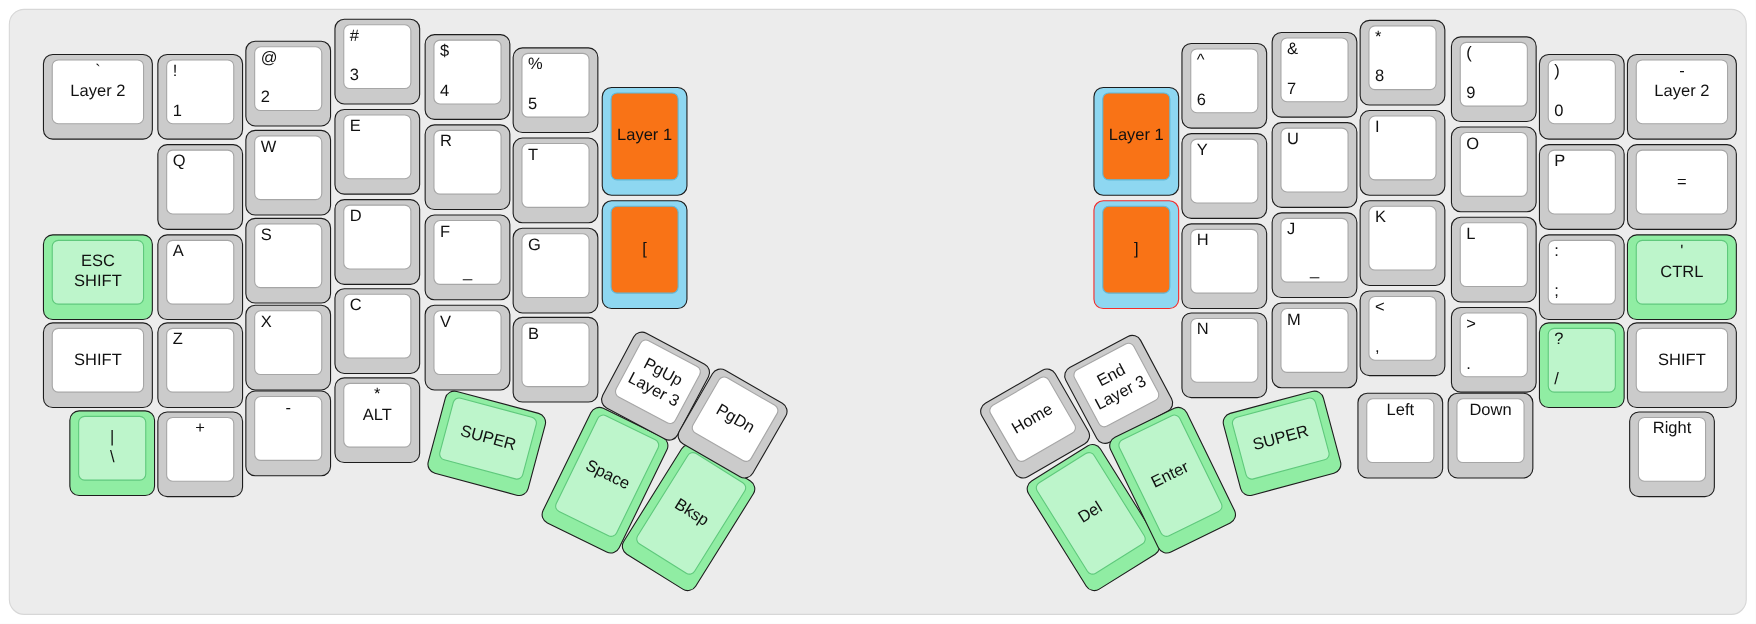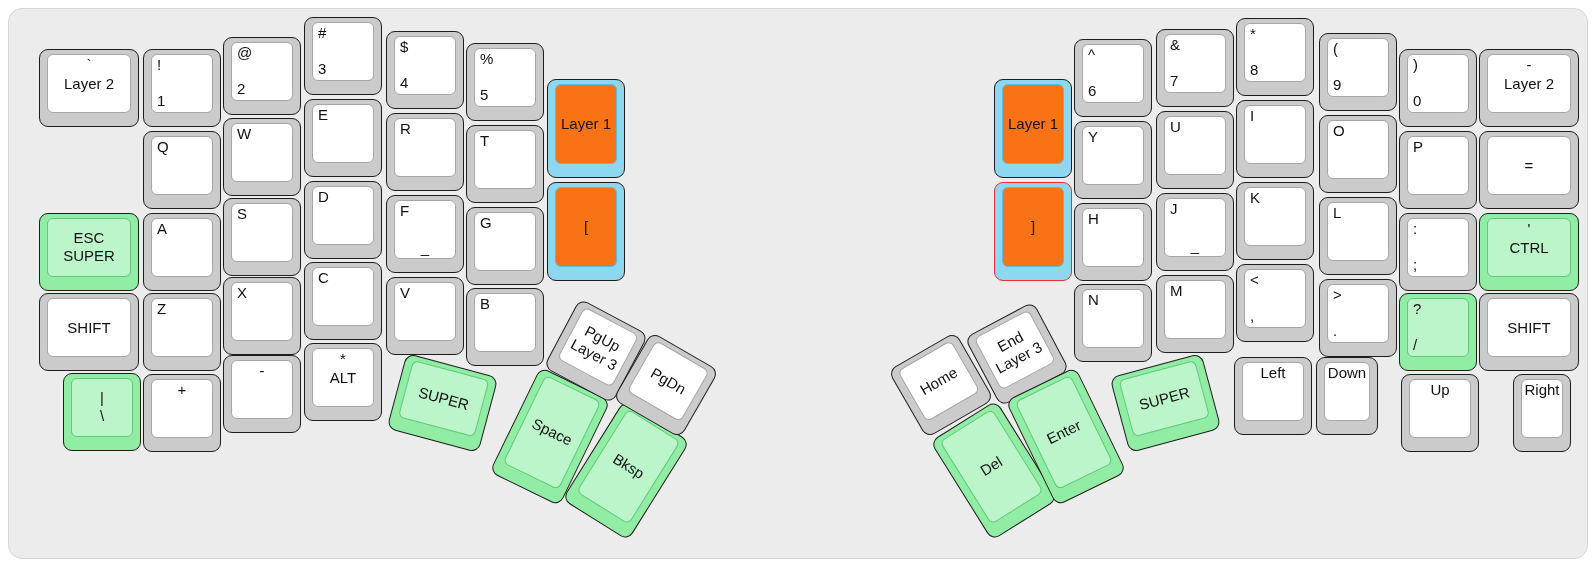--- a/index.html
+++ b/index.html
@@ -41,21 +41,21 @@
   <div class="panel">
       <div class="key gray" style="left: 30px; top: 40px; width: 100px; height: 78px;">
         <div class="top">
           <span class="lab tc">`</span>
           <span class="lab c">Layer 2</span>
         </div>
       </div>
       <div class="key green" style="left: 30px; top: 204px; width: 100px; height: 78px;">
         <div class="top">
           <span class="lab c">ESC
-SUPER</span>
+SHIFT</span>
         </div>
       </div>
       <div class="key gray" style="left: 30px; top: 284px; width: 100px; height: 78px;">
         <div class="top">
           <span class="lab c">SHIFT</span>
         </div>
       </div>
       <div class="key green" style="left: 54px; top: 364px; width: 78px; height: 78px;">
         <div class="top">
           <span class="lab c">|
@@ -315,21 +315,21 @@
         <div class="top">
           <span class="lab tl">L</span>
         </div>
       </div>
       <div class="key gray" style="left: 1310px; top: 270px; width: 78px; height: 78px;">
         <div class="top">
           <span class="lab tl">&gt;</span>
           <span class="lab bl">.</span>
         </div>
       </div>
-      <div class="key gray" style="left: 1307px; top: 348px; width: 62px; height: 78px;">
+      <div class="key gray" style="left: 1307px; top: 348px; width: 78px; height: 78px;">
         <div class="top">
           <span class="lab tc">Down</span>
         </div>
       </div>
       <div class="key gray" style="left: 1390px; top: 40px; width: 78px; height: 78px;">
         <div class="top">
           <span class="lab tl">)</span>
           <span class="lab bl">0</span>
         </div>
       </div>
@@ -343,25 +343,20 @@
           <span class="lab tl">:</span>
           <span class="lab bl">;</span>
         </div>
       </div>
       <div class="key green" style="left: 1390px; top: 284px; width: 78px; height: 78px;">
         <div class="top">
           <span class="lab tl">?</span>
           <span class="lab bl">/</span>
         </div>
       </div>
-      <div class="key gray" style="left: 1392px; top: 365px; width: 78px; height: 78px;">
-        <div class="top">
-          <span class="lab tc">Up</span>
-        </div>
-      </div>
       <div class="key gray" style="left: 1470px; top: 40px; width: 100px; height: 78px;">
         <div class="top">
           <span class="lab tc">-</span>
           <span class="lab c">Layer 2</span>
         </div>
       </div>
       <div class="key gray" style="left: 1470px; top: 122px; width: 100px; height: 78px;">
         <div class="top">
           <span class="lab c">=</span>
         </div>
@@ -370,21 +365,21 @@
         <div class="top">
           <span class="lab tc">'</span>
           <span class="lab c">CTRL</span>
         </div>
       </div>
       <div class="key gray" style="left: 1470px; top: 284px; width: 100px; height: 78px;">
         <div class="top">
           <span class="lab c">SHIFT</span>
         </div>
       </div>
-      <div class="key gray" style="left: 1472px; top: 365px; width: 58px; height: 78px; margin-left: 32px;">
+      <div class="key gray" style="left: 1472px; top: 365px; width: 78px; height: 78px;">
         <div class="top">
           <span class="lab tc">Right</span>
         </div>
       </div>
       <div class="key gray" style="left: 893px; top: 337px; width: 78px; height: 78px; transform: rotate(-30deg);">
         <div class="top">
           <span class="lab c">Home</span>
         </div>
       </div>
       <div class="key gray" style="left: 969px; top: 306px; width: 78px; height: 78px; transform: rotate(-28deg);">

